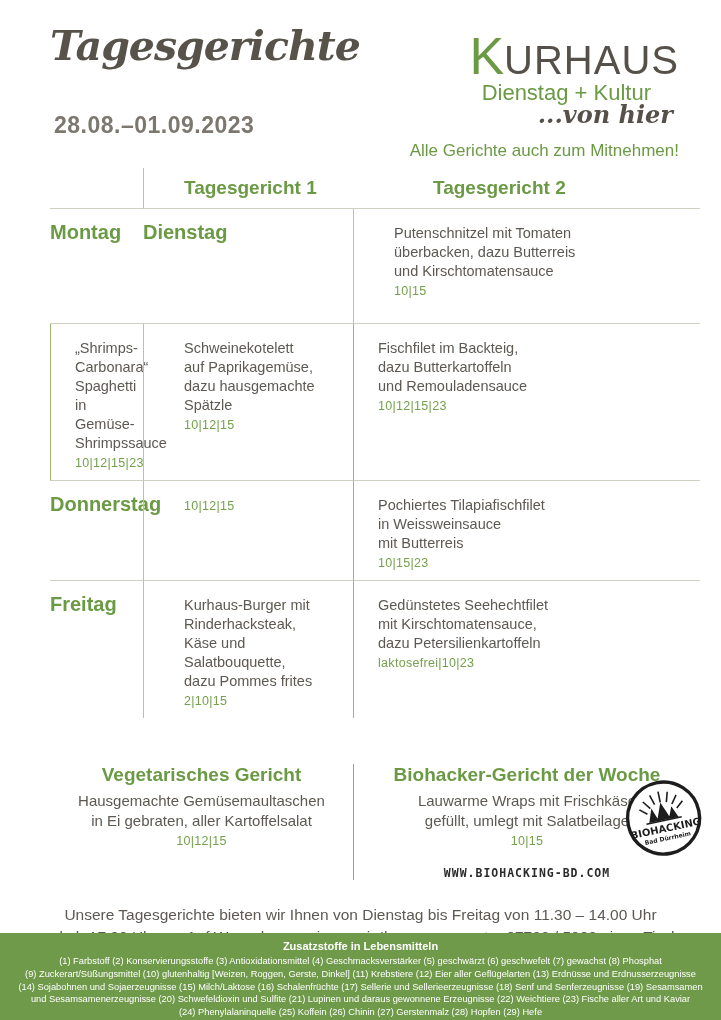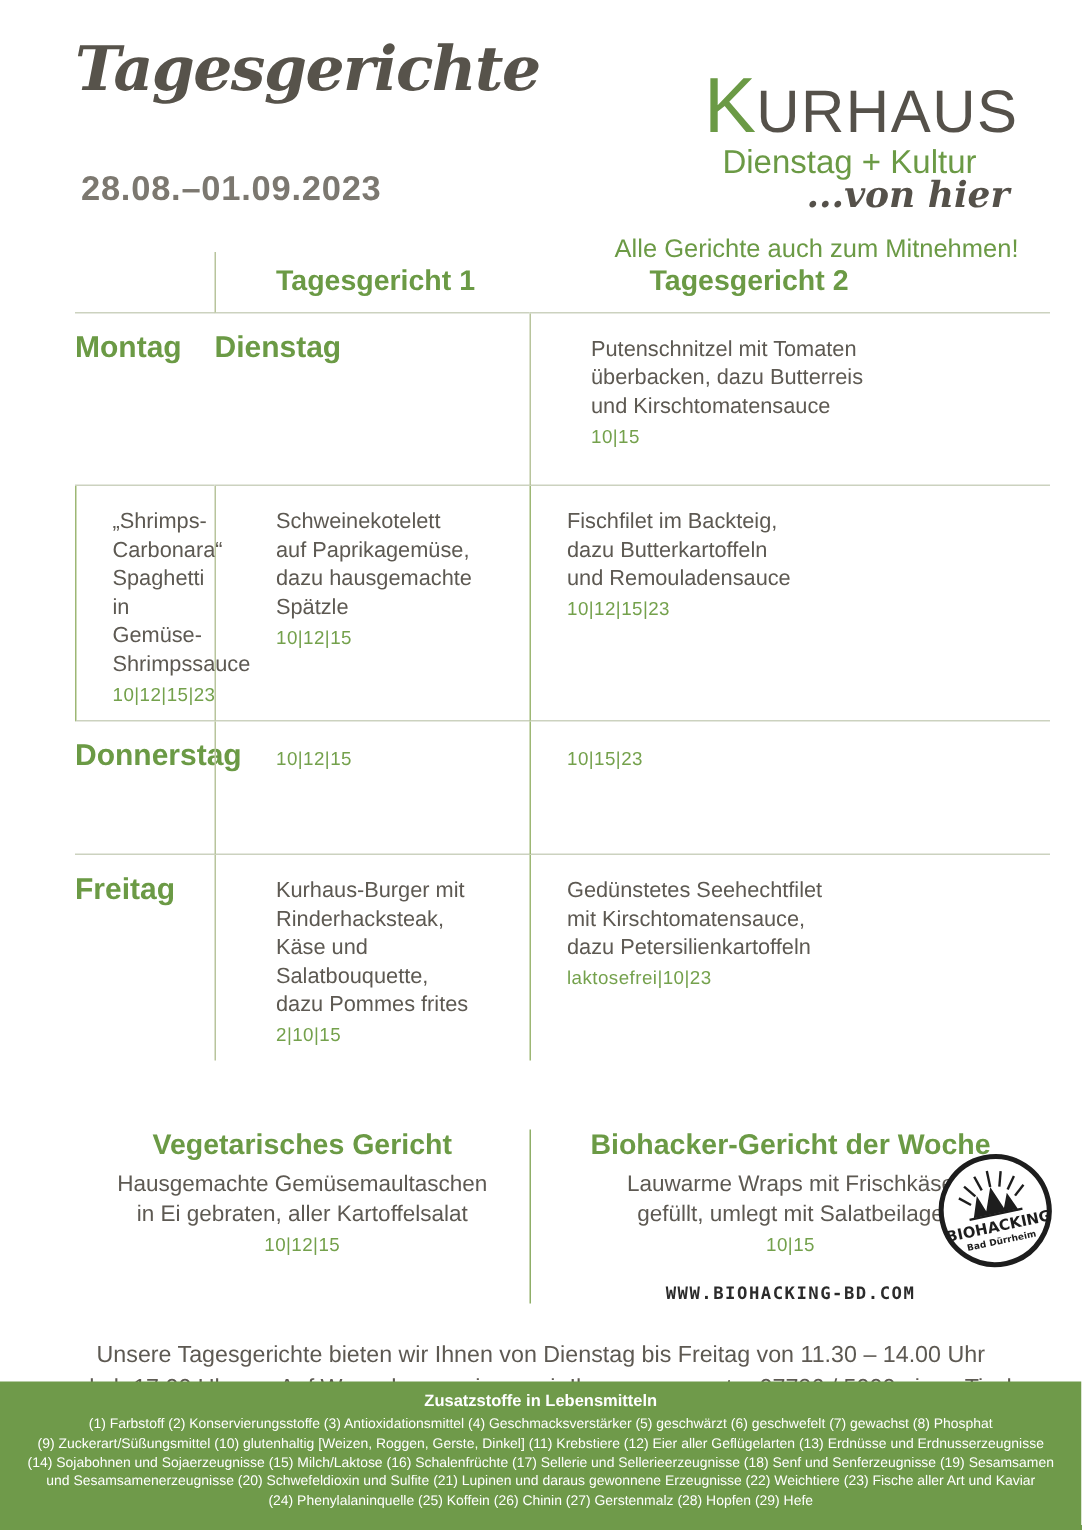--- a/index.html
+++ b/index.html
@@ -13,21 +13,21 @@
   .script-title{
     position:absolute;left:50px;top:22px;
     font-family:"DejaVu Serif",serif;font-style:italic;font-weight:bold;
     font-size:41px;color:#57534b;letter-spacing:-1px;text-align:right;
   }
   .date-range{
     position:absolute;left:54px;top:112px;
     font-size:23px;font-weight:bold;color:#7c7870;letter-spacing:0.5px;
   }
   .logo-block{position:absolute;right:42px;top:30px;text-align:right;}
-  .logo-main{line-height:1;margin-top:15px;}
+  .logo-main{line-height:1;}
   .logo-k{font-size:52px;color:#6b9a45;font-weight:400;}
   .logo-rest{font-size:40px;color:#55514a;font-weight:400;letter-spacing:1px;}
   .logo-sub{font-size:22px;color:#6b9a45;margin-top:-2px;padding-right:28px;}
   .logo-tagline{
     font-family:"DejaVu Serif",serif;font-style:italic;font-weight:bold;
     font-size:24px;color:#55514a;margin-top:-6px;padding-right:6px;
   }
   .takeaway{margin-top:12px;font-size:17px;color:#6b9a45;}
   
   .menu{
@@ -75,21 +75,21 @@
     font-size:11.5px;font-weight:bold;letter-spacing:1px;color:#2b2b2b;
   }
   .stamp{position:absolute;right:-4px;top:14px;transform:rotate(-12deg);}
   
   .info{
     margin-top:24px;text-align:center;font-size:15.5px;line-height:22px;
     color:#5d5952;
   }
   
   .footer{
-    position:absolute;left:0;right:0;bottom:0;height:99px;
+    position:absolute;left:0;right:0;bottom:0;height:87px;
     background:#6f9a4a;color:#ffffff;text-align:center;
     padding-top:7px;box-sizing:border-box;
   }
   .f-head{font-size:11px;font-weight:bold;margin-bottom:3px;}
   .f-line{font-size:9.3px;line-height:12.8px;white-space:nowrap;}
 </style>
 </head>
 <body>
 
 <div class="topbar">
@@ -136,20 +136,23 @@
 dazu Butterkartoffeln
 und Remouladensauce</div>
     <div class="dish-codes">10|12|15|23</div>
   </div>
 
   <div class="day-cell bb do">Donnerstag</div>
   <div class="dish bb vleft do">
     <div class="dish-codes">10|12|15</div>
   </div>
   <div class="dish c2 bb vmid do">
+    <div class="dish-text">Pochiertes Tilapiafischfilet
+in Weissweinsauce
+mit Butterreis</div>
     <div class="dish-codes">10|15|23</div>
   </div>
 
   <div class="day-cell fr">Freitag</div>
   <div class="dish vleft fr">
     <div class="dish-text">Kurhaus-Burger mit Rinderhacksteak,
 Käse und Salatbouquette,
 dazu Pommes frites</div>
     <div class="dish-codes">2|10|15</div>
   </div>

